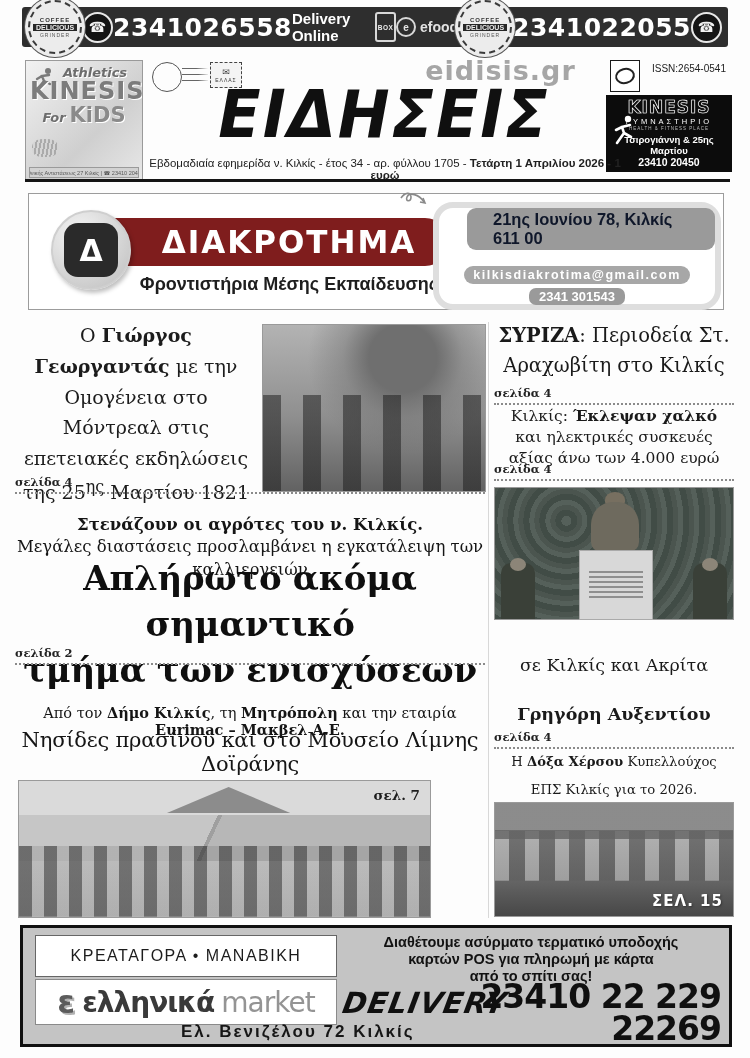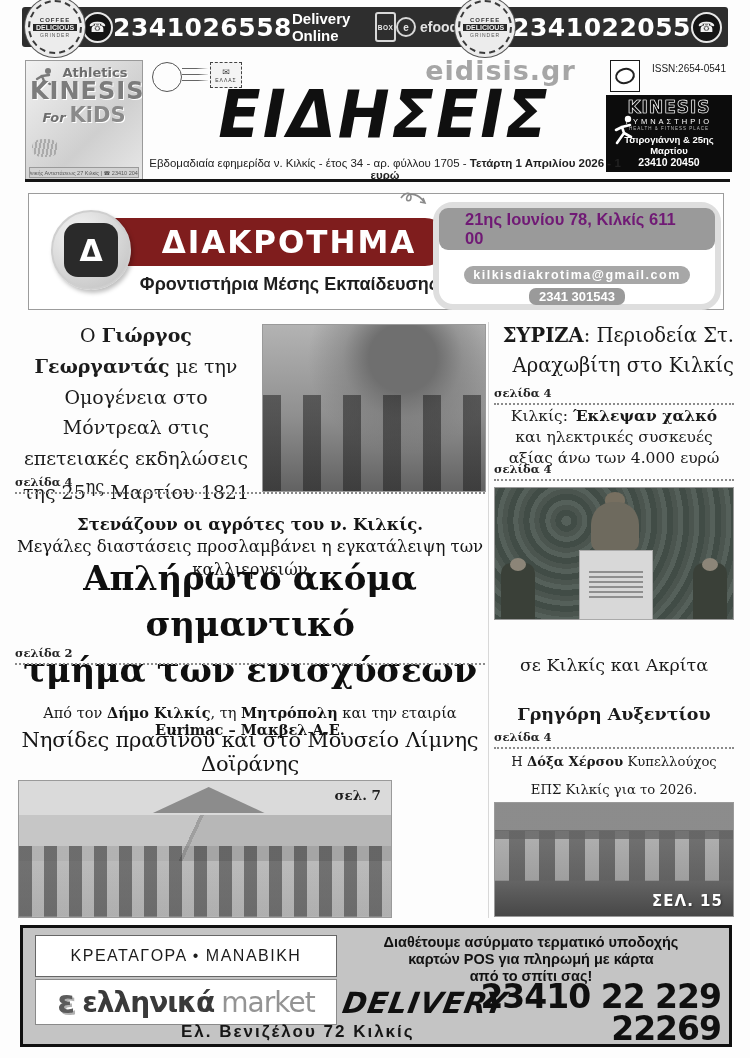--- a/index.html
+++ b/index.html
@@ -25,21 +25,21 @@
            display:flex;align-items:center;justify-content:center;font-size:6.5px;font-weight:800;letter-spacing:.5px;}
   .efood{display:flex;align-items:center;gap:4px;color:#e2e2e2;font-weight:700;font-size:14px;}
   .efood-e{width:16px;height:16px;border:2px solid #d8d8d8;border-radius:50%;display:flex;
            align-items:center;justify-content:center;font-size:10px;font-weight:800;}
 
   
   .kids-box{left:25px;top:60px;width:116px;height:120px;border:1px solid #9a9a9a;
             background:linear-gradient(135deg,#f2f2f2,#cfcfcf 60%,#e8e8e8);overflow:hidden;}
   .kids-in{position:absolute;left:4px;top:4px;width:108px;text-align:center;color:#6d6d6d;
            font-family:"DejaVu Sans",sans-serif;text-shadow:1px 1px 0 #fff;}
-  .kk-athletics{font-weight:800;font-size:13px;display:block;margin-left:22px;}
+  .kk-athletics{font-style:italic;font-weight:800;font-size:13px;display:block;margin-left:22px;}
   .kk-kinesis{font-weight:900;font-size:24px;letter-spacing:1px;display:block;line-height:.95;color:#7c7c7c;}
   .kk-for{font-style:italic;font-weight:800;font-size:13px;display:inline-block;margin-right:4px;text-align:right;}
   .kk-kids{font-weight:900;font-size:21px;display:inline-block;color:#8a8a8a;}
   .kk-smudge{position:absolute;left:6px;top:78px;width:26px;height:18px;border-radius:40%;
              background:repeating-linear-gradient(100deg,#9f9f9f 0 2px,#d4d4d4 2px 4px);opacity:.8;}
   .kk-footer{position:absolute;left:3px;bottom:3px;width:110px;height:11px;background:#d2d2d2;
              border:1px solid #9a9a9a;font-size:5.5px;color:#555;display:flex;align-items:center;
              justify-content:center;white-space:nowrap;overflow:hidden;box-sizing:border-box;}
   .kk-runner{position:absolute;left:8px;top:6px;}
 
@@ -85,21 +85,21 @@
             align-items:center;justify-content:center;font-weight:900;font-size:30px;
             font-family:"DejaVu Sans",sans-serif;}
   .diak-pill{position:absolute;left:58px;top:24px;width:320px;height:48px;background:#7f1d1d;border-radius:26px;
              color:#fff;display:flex;align-items:center;justify-content:center;padding-left:42px;
              font-family:"DejaVu Sans",sans-serif;font-weight:800;font-size:31px;letter-spacing:2px;}
   .diak-sub{position:absolute;left:110px;top:80px;width:300px;text-align:center;
             font-weight:700;font-size:18px;color:#1e1e1e;}
   .diak-right{position:absolute;left:404px;top:8px;width:276px;height:96px;border:6px solid #dedede;
               border-radius:20px;display:flex;flex-direction:column;align-items:center;
               justify-content:center;gap:4px;background:#fff;}
-  .dr-addr{background:#9a9a9a;color:#701a75;font-weight:800;font-size:16.5px;border-radius:9px;padding:2px 26px;}
+  .dr-addr{background:#9a9a9a;color:#0f172a;font-weight:800;font-size:16.5px;border-radius:9px;padding:2px 26px;margin-left:28px;}
   .dr-email{background:#a7a7a7;color:#fff;font-weight:700;font-size:12.5px;letter-spacing:1.5px;
             border-radius:9px;padding:2px 9px;margin-top:12px;}
   .dr-phone{background:#9a9a9a;color:#fff;font-weight:700;font-size:13px;border-radius:7px;padding:1px 10px;}
   .diak-squiggle{position:absolute;left:368px;top:-4px;}
 
   
   .serif{font-family:"DejaVu Serif","Liberation Serif",serif;}
   .pageref{font-family:"DejaVu Serif",serif;font-weight:700;font-size:11.5px;color:#222;
            border-bottom:2px dotted #8a8a8a;padding-bottom:3px;}
   .vline{left:488px;top:322px;width:1px;height:596px;background:#d8d8d8;}
@@ -108,21 +108,21 @@
   .art-geo b{font-weight:700;}
   .sep-geo{left:15px;top:475px;width:470px;}
 
   .photo{border:1px solid #9a9a9a;box-sizing:border-box;}
   .photo-montreal{left:262px;top:324px;width:224px;height:168px;
      background:
        repeating-linear-gradient(90deg,rgba(25,25,25,.5) 0 18px,rgba(25,25,25,0) 18px 40px) 0 100%/100% 58% no-repeat,
        radial-gradient(circle at 63% 20%,#6f6f6f 0 34px,rgba(110,110,110,.4) 60px,transparent 95px),
        linear-gradient(180deg,#b3b3b3,#8f8f8f 55%,#626262);}
 
-  .art-syriza{left:494px;top:321px;width:240px;text-align:right;font-size:19.5px;line-height:1.55;color:#1a1a1a;}
+  .art-syriza{left:494px;top:321px;width:240px;text-align:center;font-size:19.5px;line-height:1.55;color:#1a1a1a;}
   .sep-syr{left:494px;top:386px;width:240px;}
   .art-theft{left:494px;top:406px;width:240px;text-align:center;font-size:15.5px;line-height:1.35;color:#1a1a1a;}
   .sep-theft{left:494px;top:462px;width:240px;}
 
   .photo-statue{left:494px;top:487px;width:240px;height:133px;position:absolute;
      background:repeating-radial-gradient(circle at 30% 25%,#55605a 0 5px,#414c46 5px 11px,#4b554f 11px 16px);}
   .ps-pedestal{position:absolute;left:84px;top:62px;width:72px;height:68px;background:#d8d8d8;
                border:1px solid #aaa;display:flex;align-items:center;justify-content:center;}
   .ps-text{width:54px;height:28px;background:repeating-linear-gradient(180deg,#8f8f8f 0 2px,transparent 2px 5px);}
   .ps-bust{position:absolute;left:96px;top:14px;width:48px;height:50px;background:#6e6a5e;
@@ -143,21 +143,21 @@
   .pf-label{position:absolute;right:10px;bottom:6px;color:#fff;font-family:"DejaVu Sans",sans-serif;
             font-weight:900;font-size:15px;letter-spacing:1px;text-shadow:1px 1px 2px #333;}
 
   .kicker-farmers{left:15px;top:514px;width:470px;text-align:center;font-size:16.5px;line-height:1.35;color:#151515;}
   .headline-main{left:15px;top:556px;width:470px;text-align:center;font-weight:700;font-size:34px;
                  line-height:1.35;color:#0f0f0f;letter-spacing:-.3px;}
   .sep-main{left:15px;top:646px;width:470px;}
   .kicker-doirani{left:15px;top:704px;width:470px;text-align:center;font-size:14.5px;color:#151515;}
   .headline-doirani{left:15px;top:728px;width:470px;text-align:center;font-size:21px;color:#151515;letter-spacing:-.2px;}
 
-  .photo-doirani{left:18px;top:780px;width:374px;height:138px;position:absolute;
+  .photo-doirani{left:18px;top:780px;width:413px;height:138px;position:absolute;
      background:
        repeating-linear-gradient(90deg,rgba(35,35,35,.55) 0 13px,rgba(35,35,35,.12) 13px 25px) 0 100%/100% 52% no-repeat,
        linear-gradient(115deg,#c6c6c6 0 46%,#9f9f9f 46% 47%,#b7b7b7 47%) 0 34px/100% 46px no-repeat,
        linear-gradient(180deg,#dadada 0 30%,#c2c2c2);}
   .pd-roof{position:absolute;left:36%;top:6px;width:30%;height:26px;background:#8c8c8c;
            clip-path:polygon(0 100%,50% 0,100% 100%);}
   .pd-label{position:absolute;right:10px;top:6px;font-family:"DejaVu Serif",serif;font-weight:700;
             font-size:13.5px;color:#1d1d1d;}
 
   

